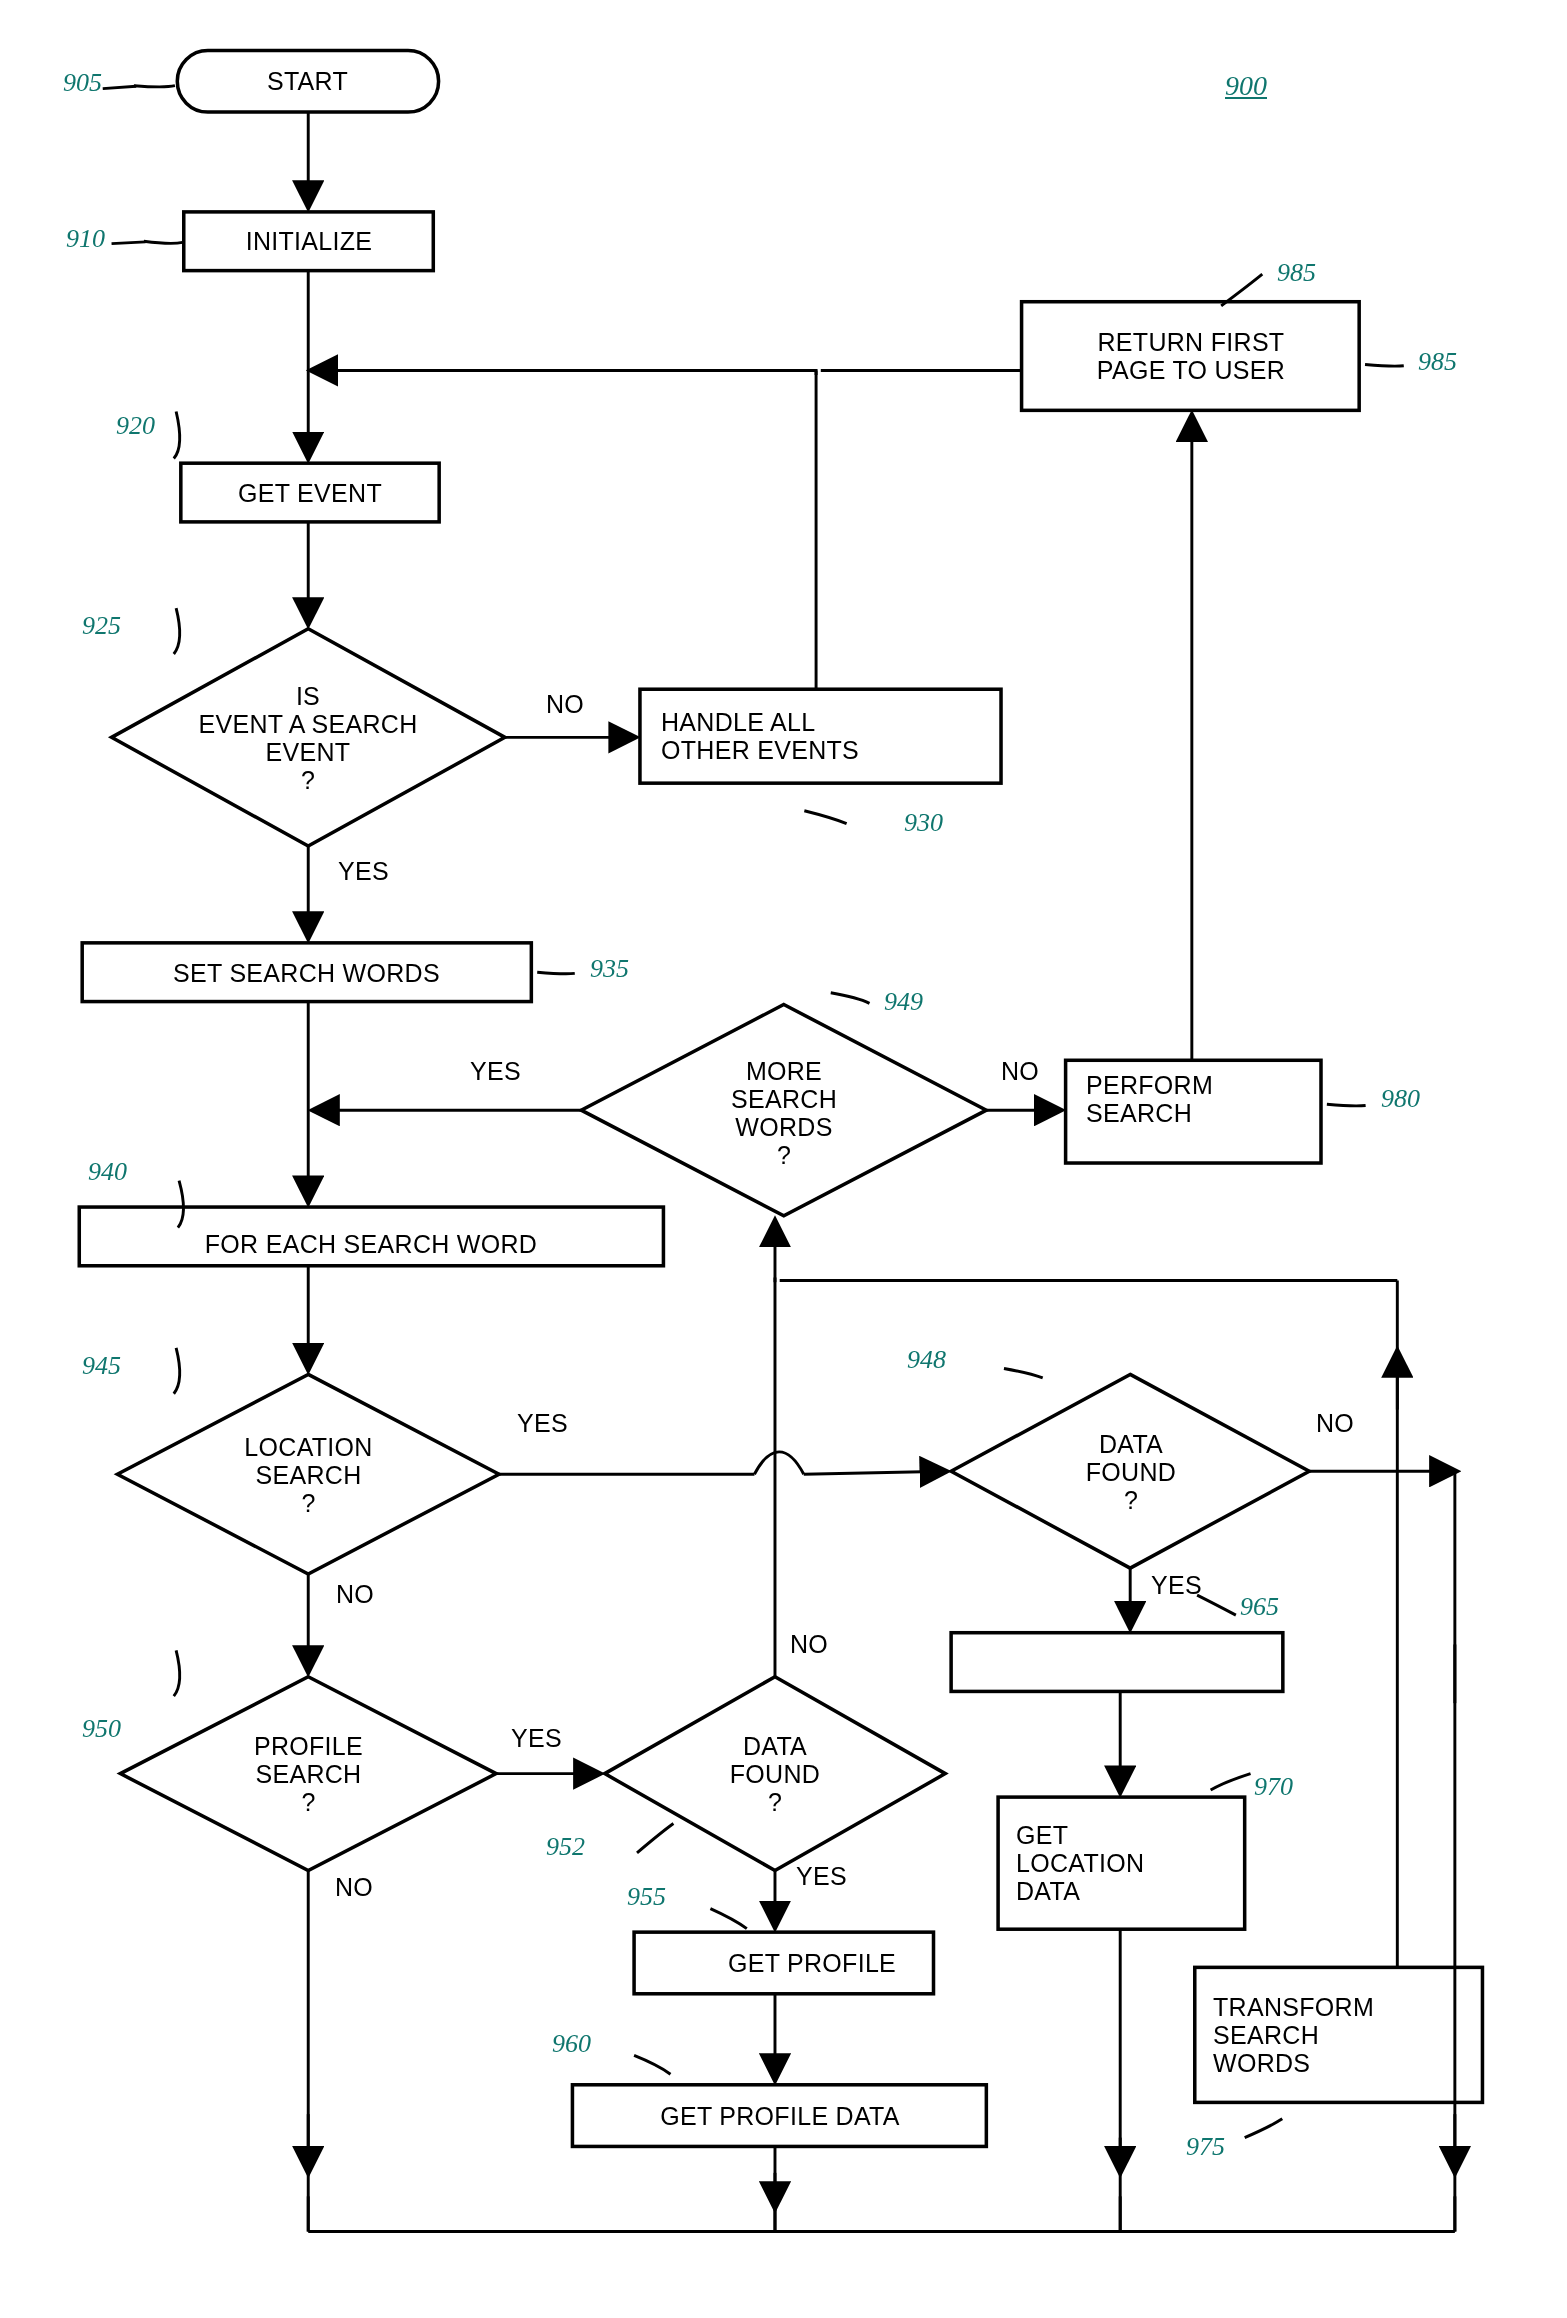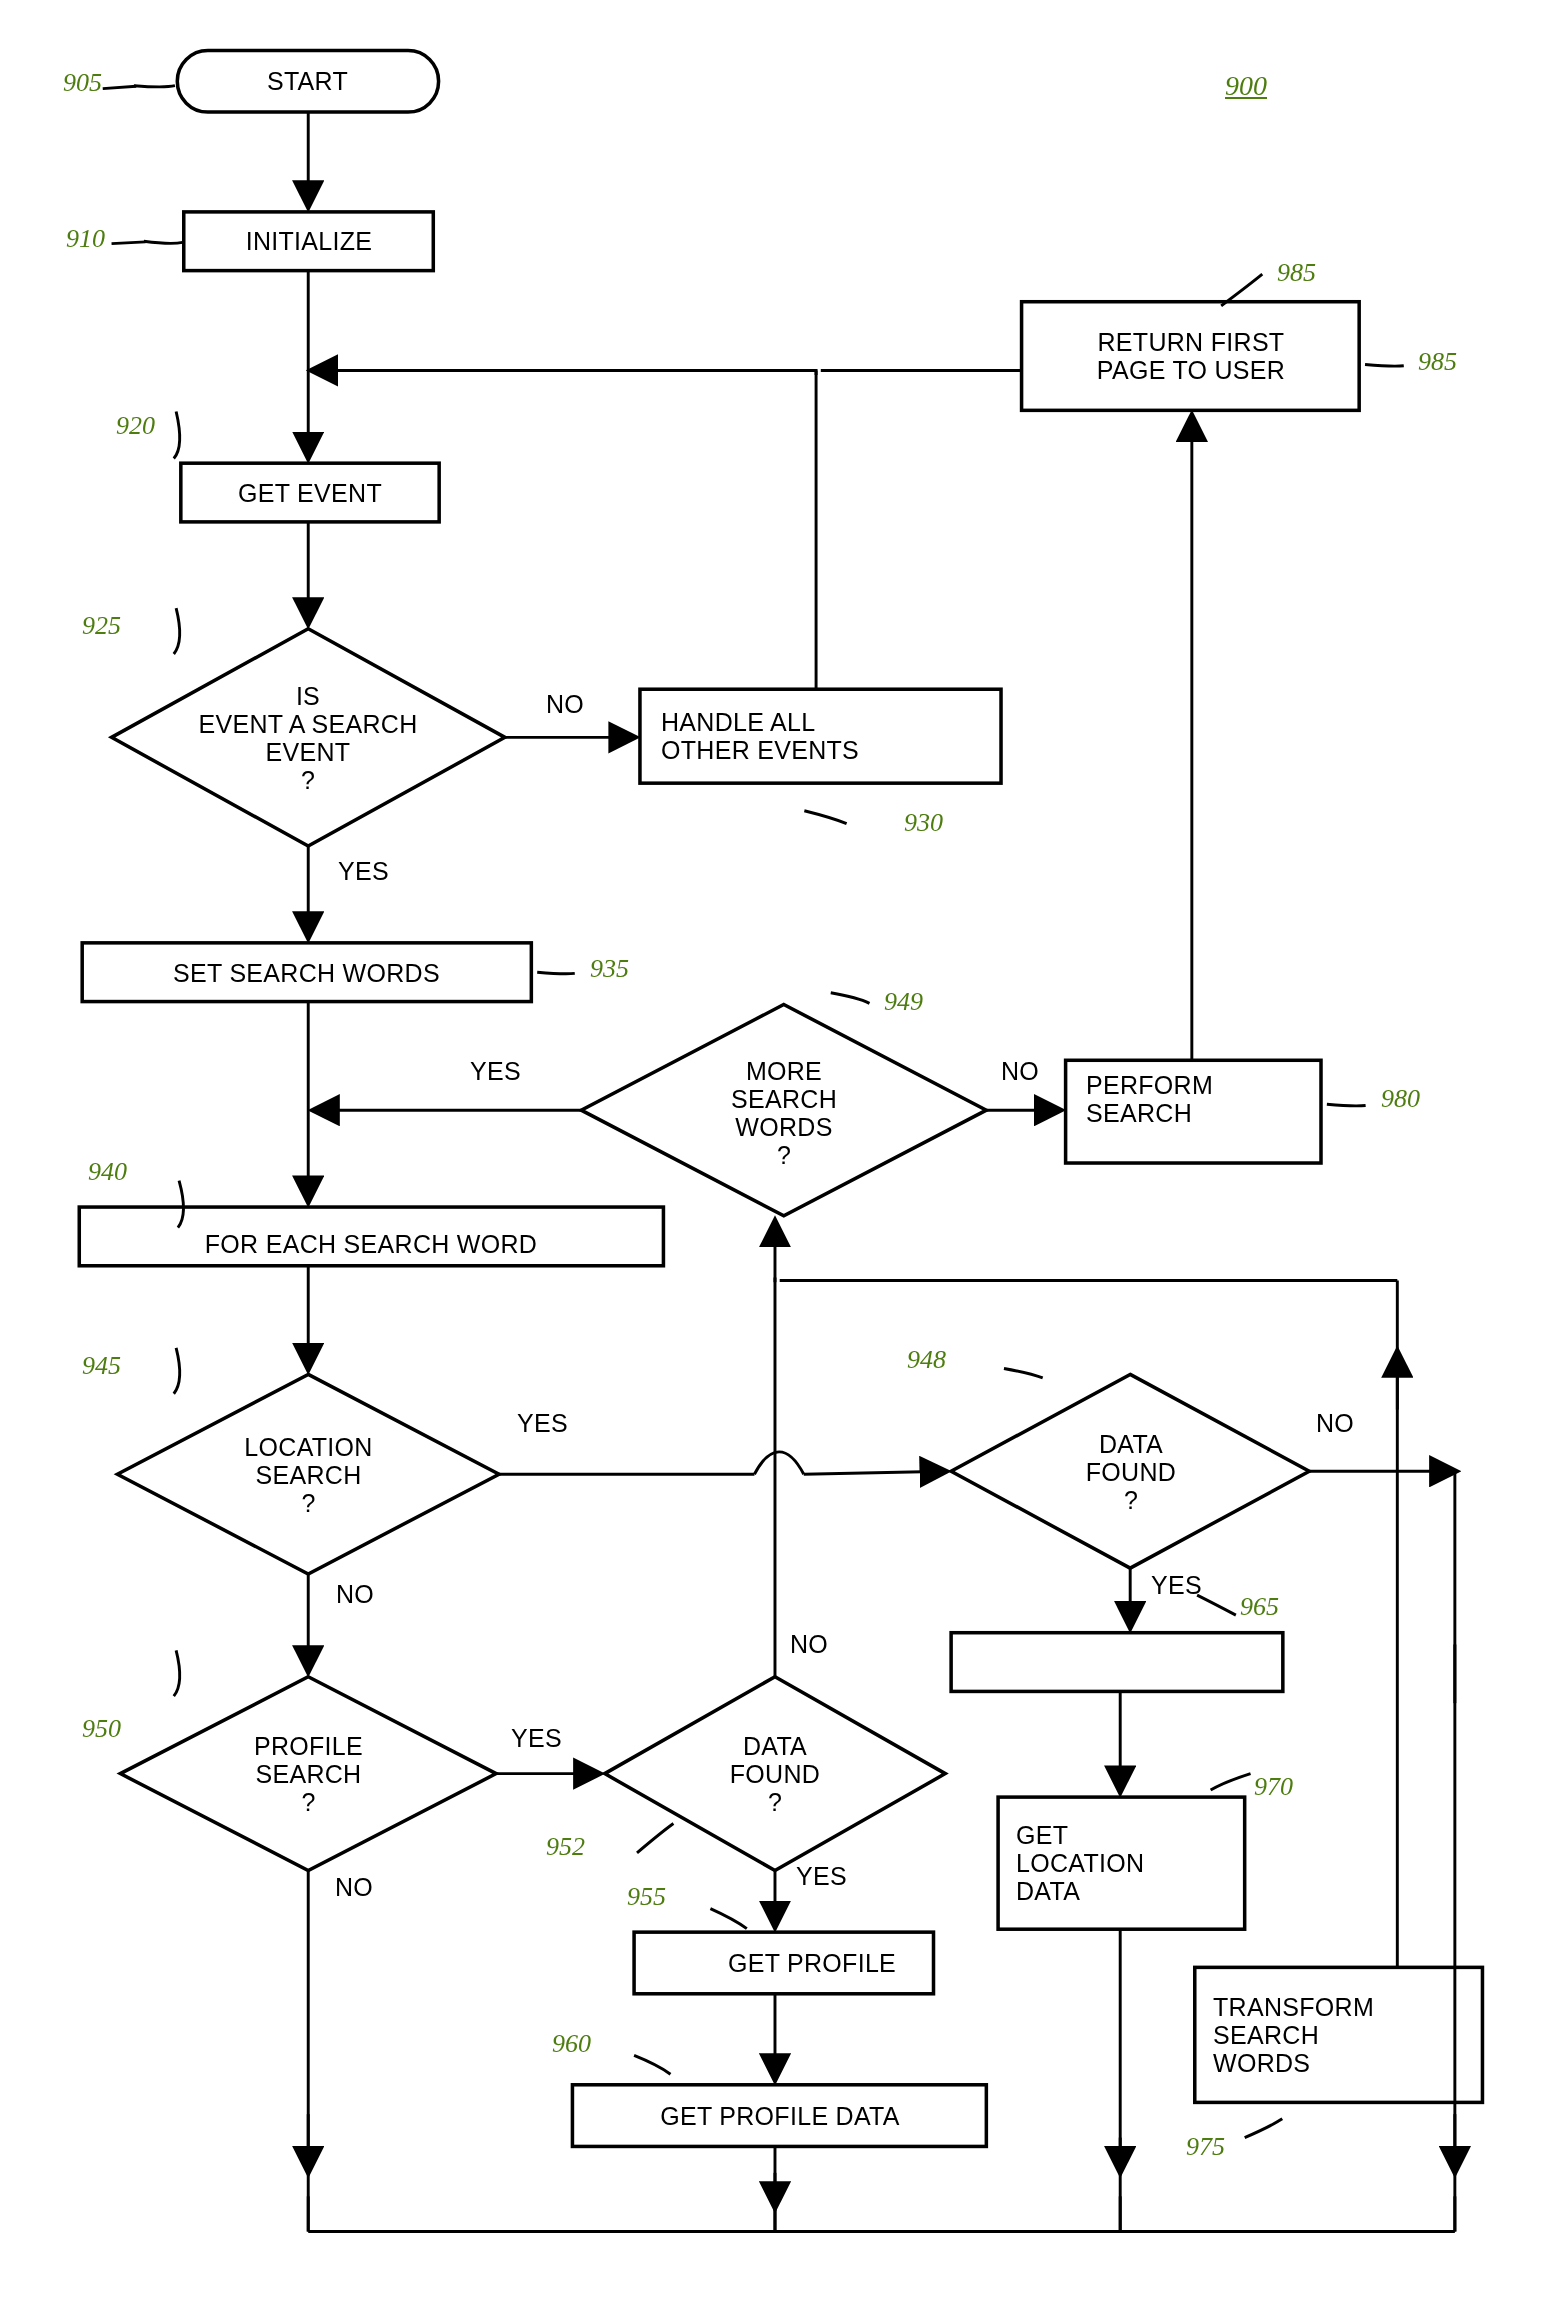--- a/index.html
+++ b/index.html
@@ -40,21 +40,21 @@
   }
   .shape-text.left {
     justify-content: flex-start;
     text-align: left;
   }
   .ref-label {
     position: absolute;
     font-family: "Liberation Serif", serif;
     font-style: italic;
     font-size: 26px;
-    color: #4d7c0f;
+    color: #0f766e;
     white-space: nowrap;
   }
   .ref-label.big {
     font-size: 28px;
     text-decoration: underline;
   }
   .edge-label {
     position: absolute;
     font-family: "Liberation Sans", sans-serif;
     font-size: 25px;

